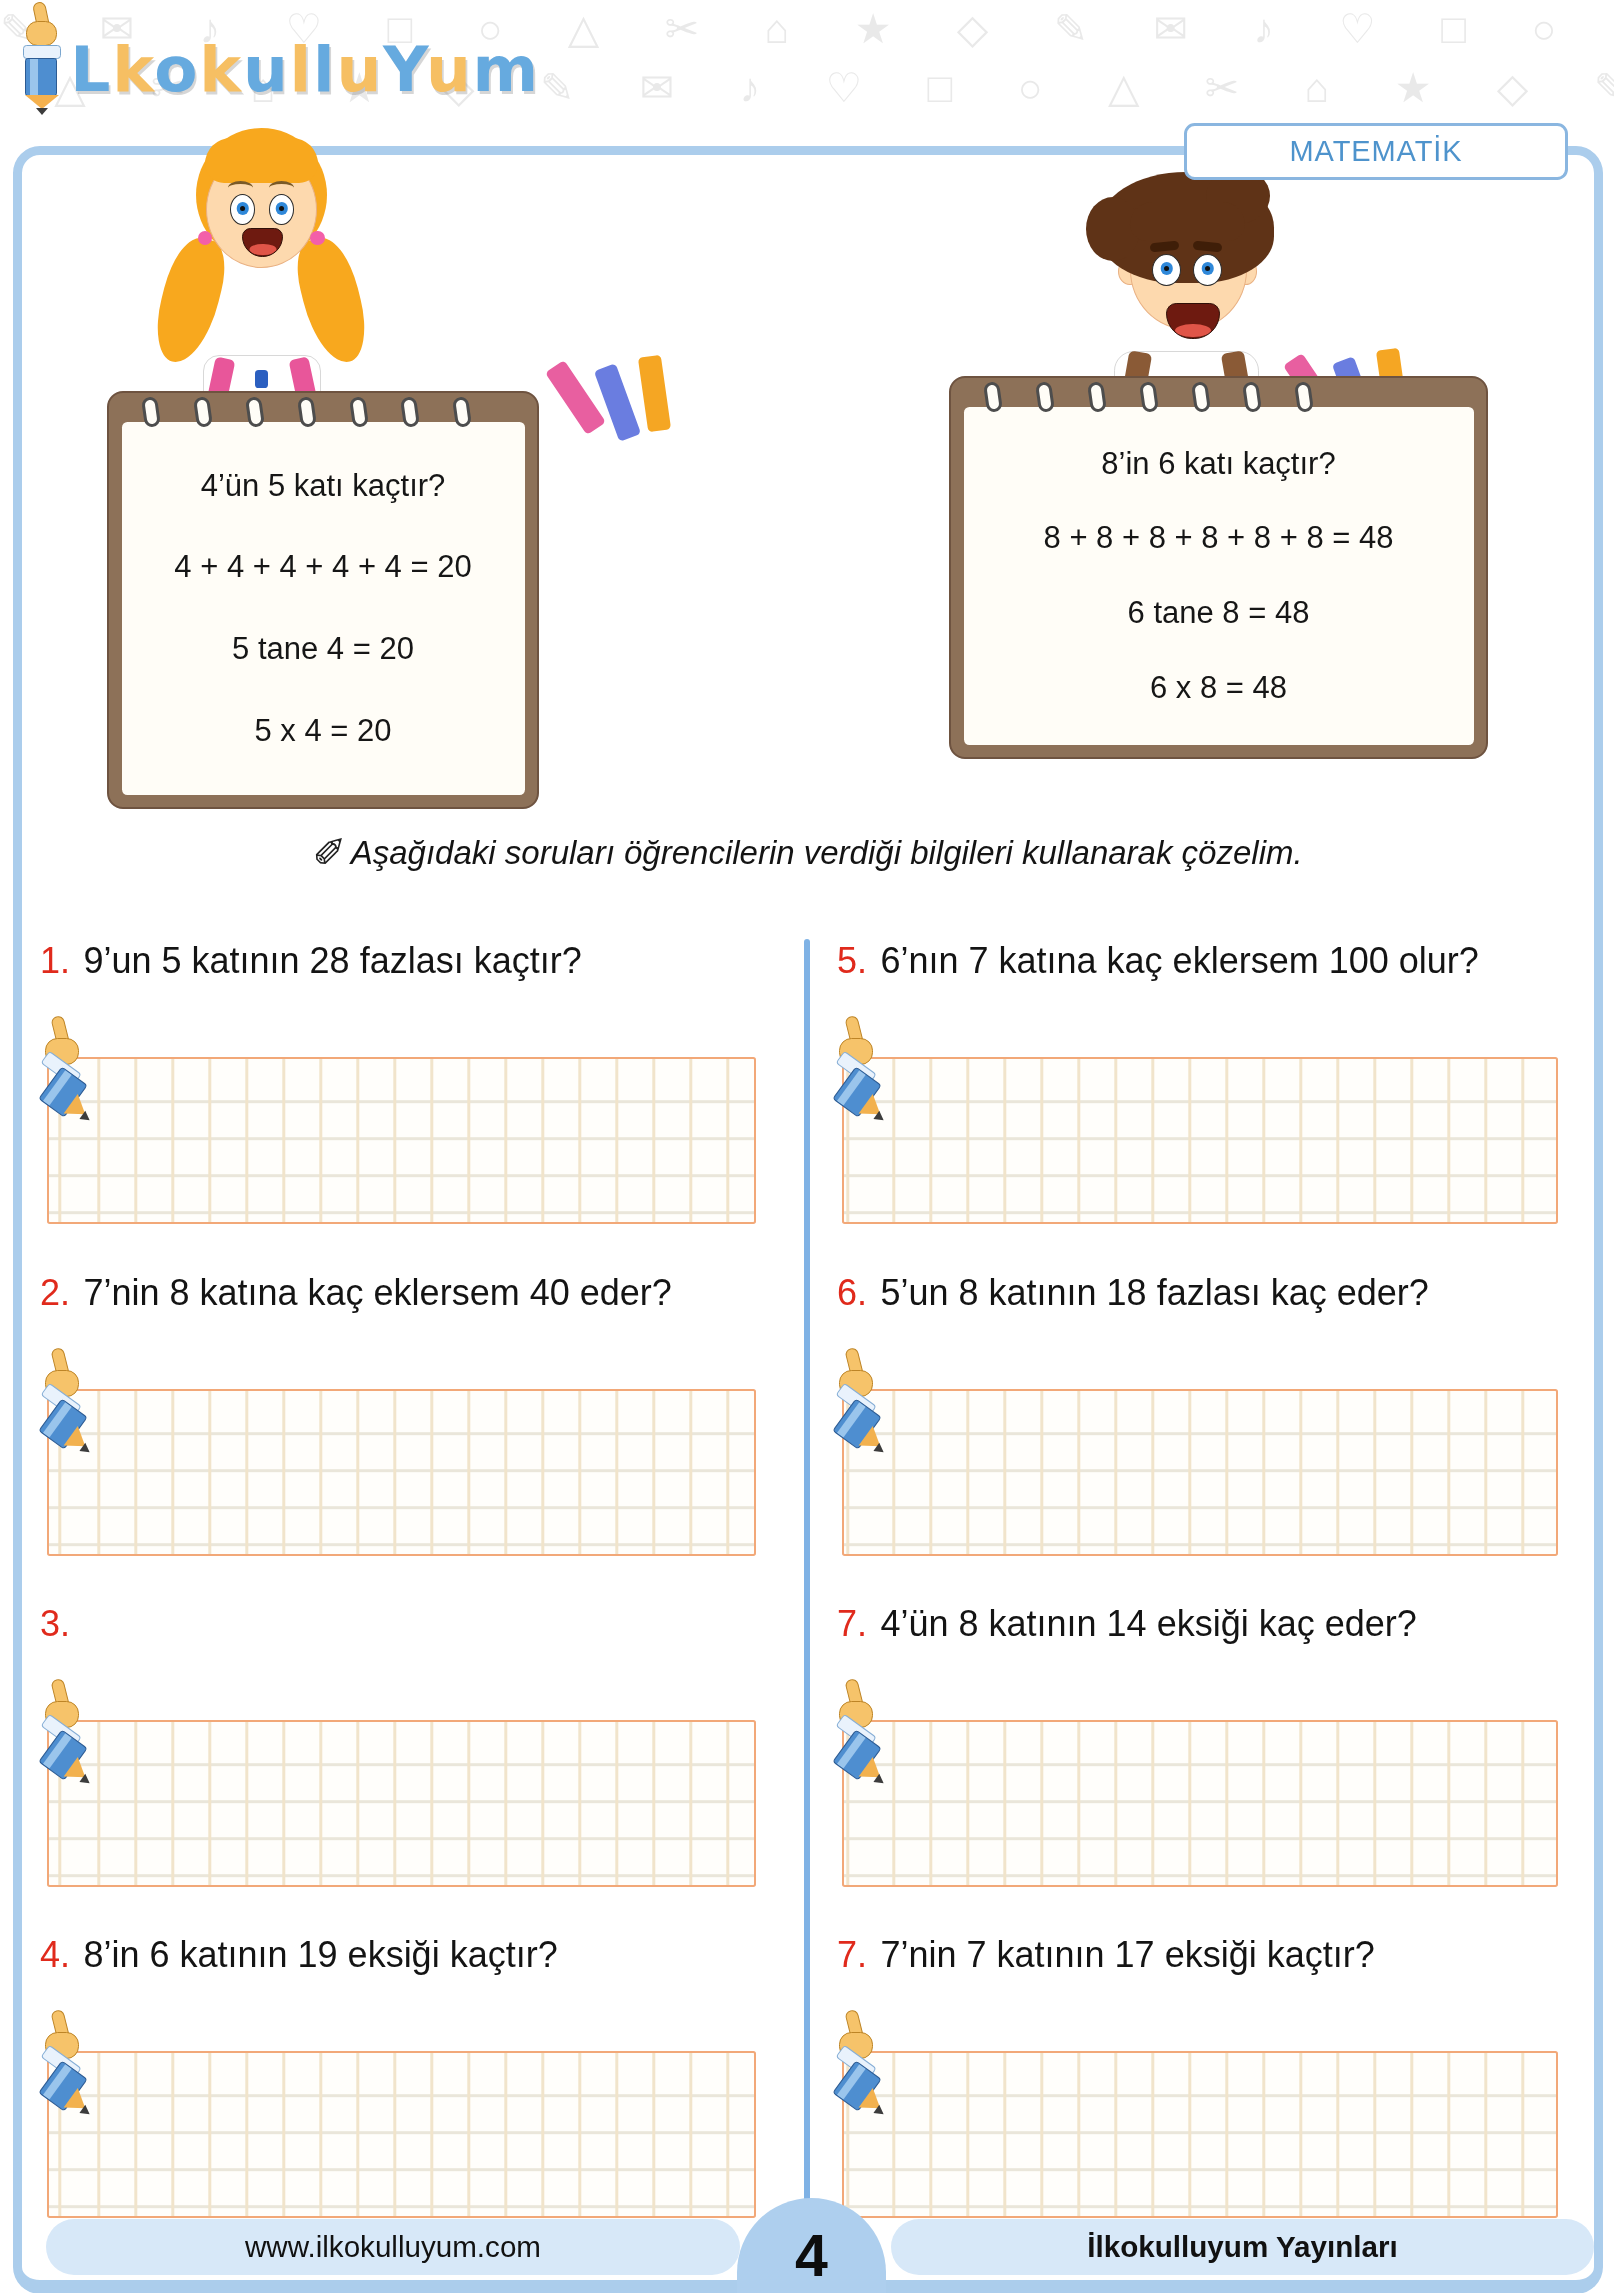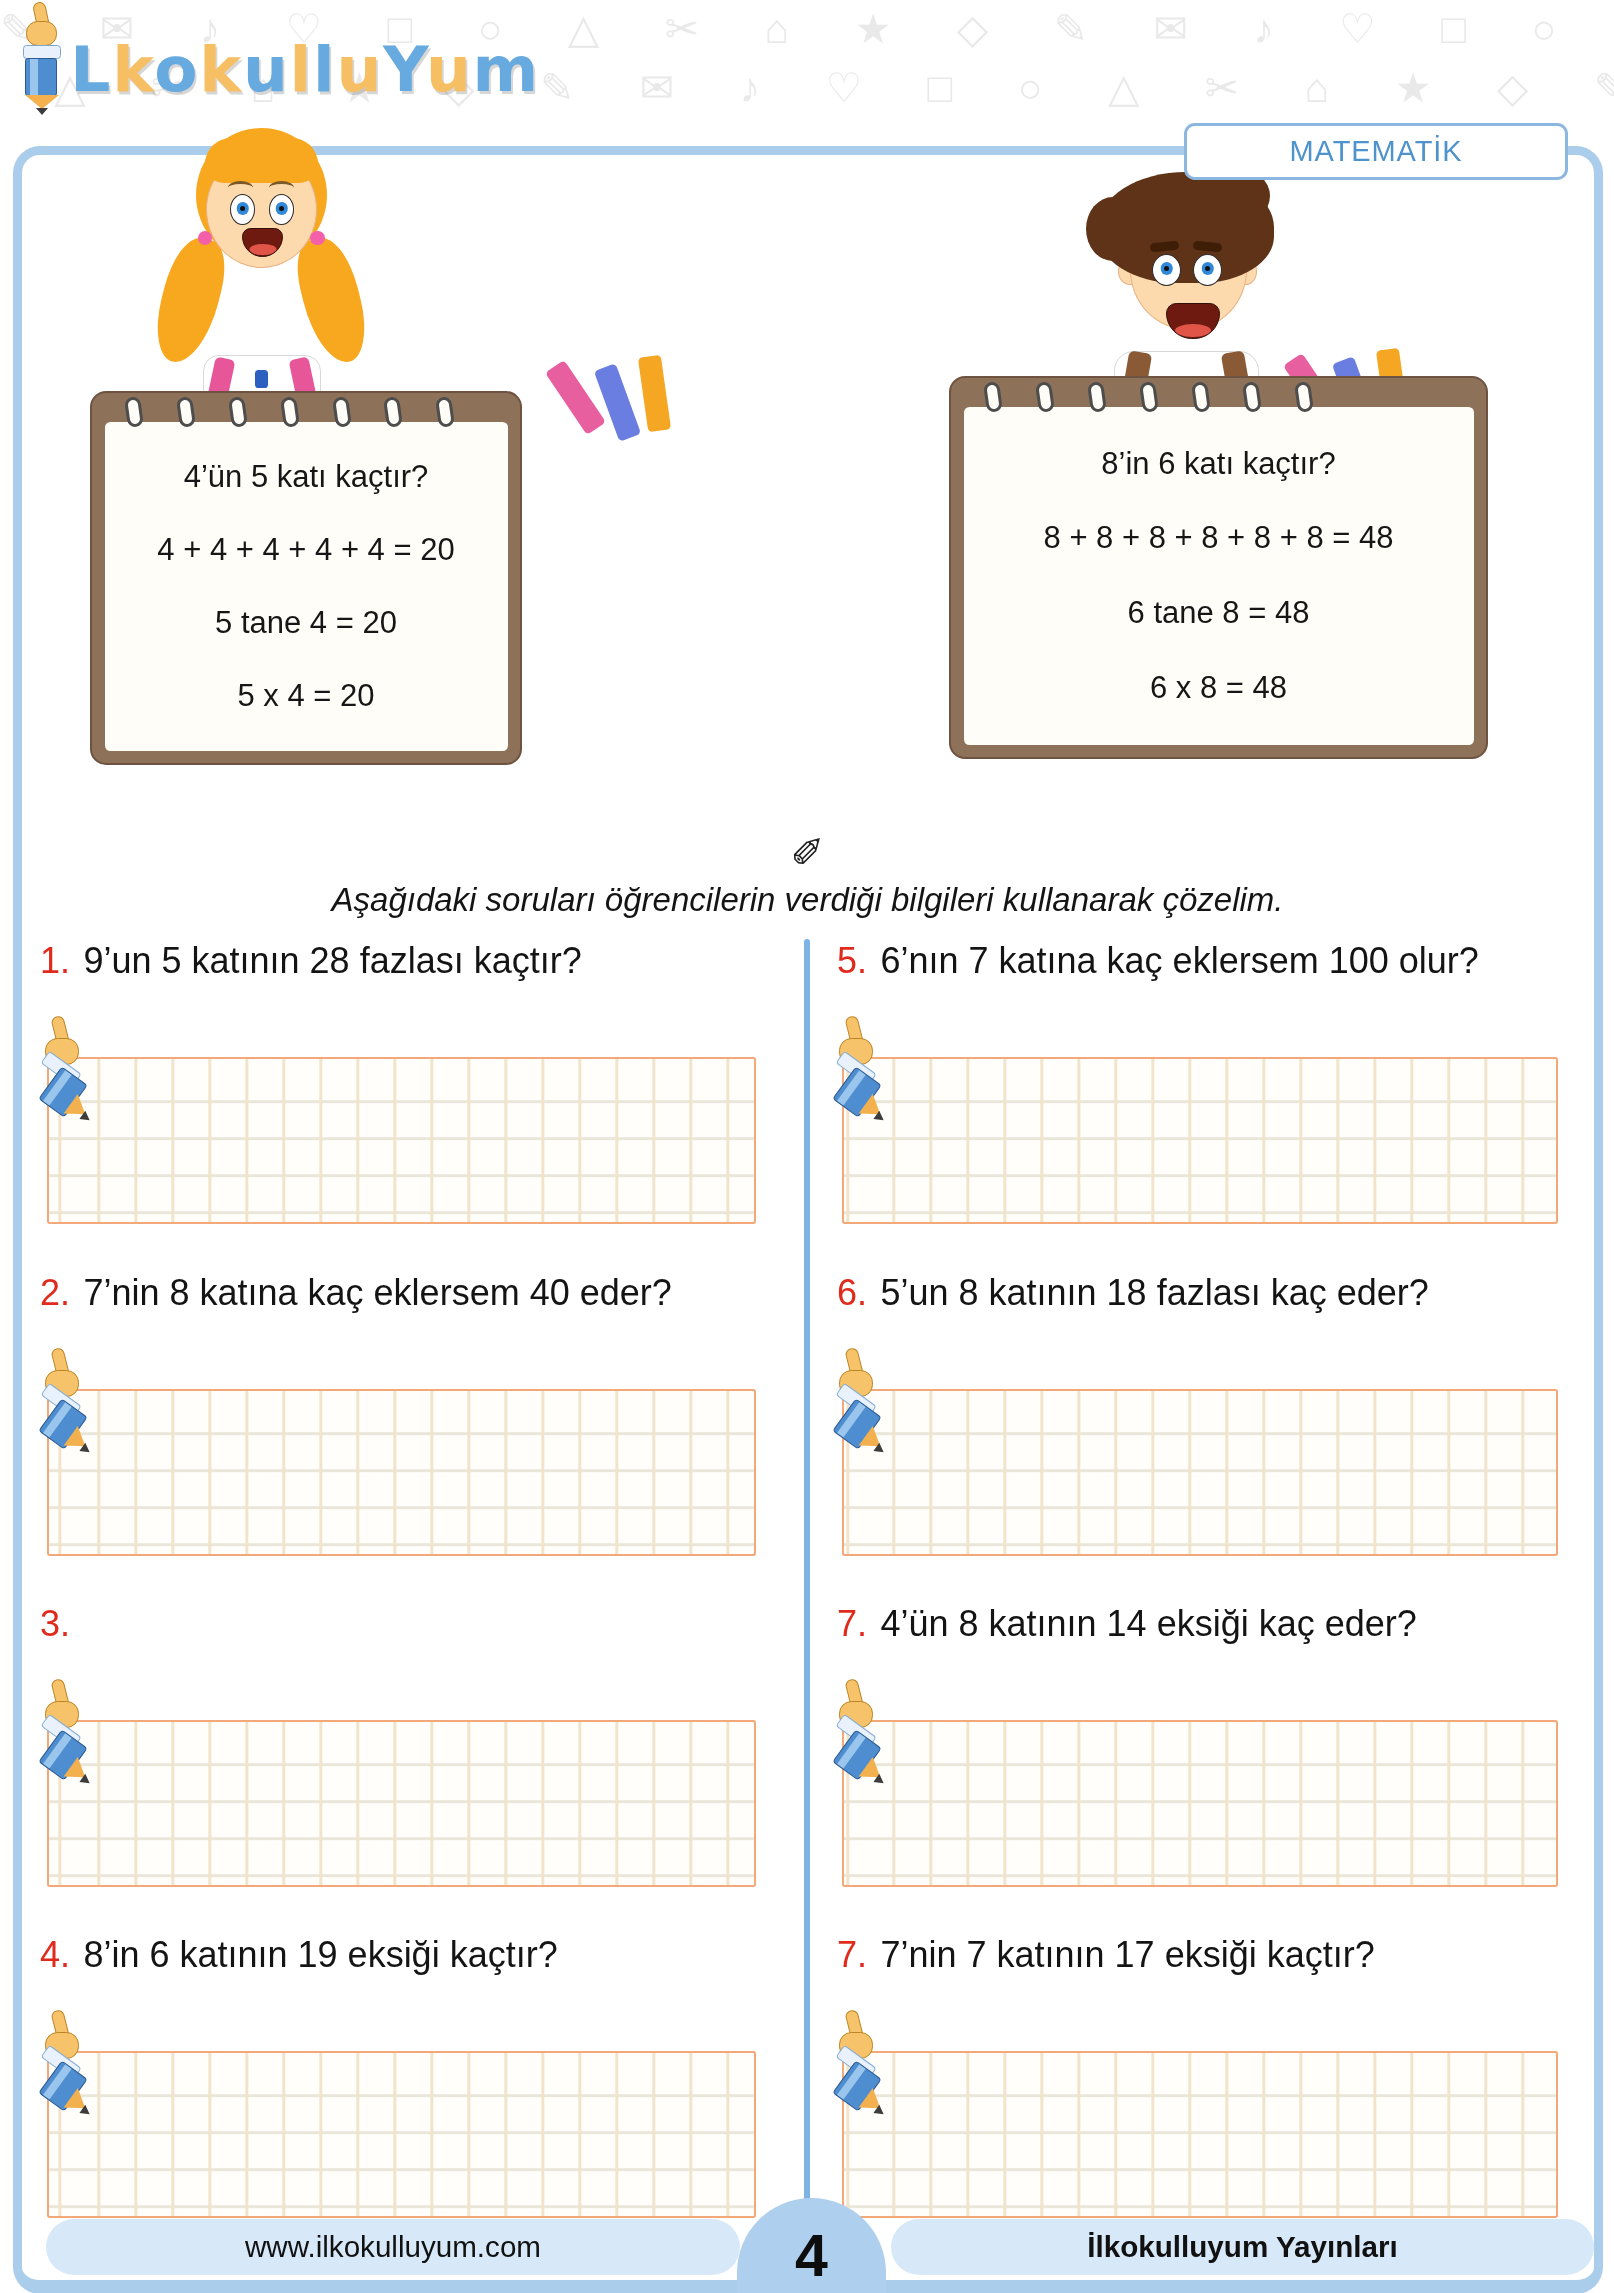--- a/index.html
+++ b/index.html
@@ -102,32 +102,32 @@
   .bookmarks { position:absolute; z-index:1; width:125px; height:81px; }
   .bookmarks-left { left:559px; top:356px; }
   .bookmarks-right { left:1297px; top:349px; }
   .bm { position:absolute; width:23px; height:75px; border-radius:4.5px; }
   .bm-pink   { left:5.4px;  top:3.6px; background:#e85fa0; transform:rotate(-34deg); }
   .bm-blue   { left:47px; top:9px; background:#6a7de0; transform:rotate(-20deg); }
   .bm-orange { left:84px; top:0;   background:#f5a623; transform:rotate(-8deg); }
 
   
   .card { position:absolute; background:#8d7158; border:2.7px solid #6e5340; border-radius:16px; padding:29px 12.5px 12.5px; box-sizing:border-box; z-index:2; }
-  .card-left  { left:90px; top:391px; width:432px; height:374px; }
+  .card-left  { left:107px; top:391px; width:432px; height:418px; }
   .card-right { left:949px; top:376px; width:539px; height:383px; }
   .card-inner {
     position:relative; background:#fffdf7; border-radius:5.4px; height:100%;
     display:flex; flex-direction:column; justify-content:space-evenly; align-items:center;
     font-size:31px; color:#161616; white-space:nowrap;
   }
   .rings { position:absolute; top:-25px; left:21.5px; display:flex; gap:36px; }
   .ring { width:9.9px; height:24px; border:3.6px solid #4d4d4d; border-radius:8px; background:#fffdf7; transform:rotate(-8deg); }
 
   
-  .instruction { position:absolute; top:829px; left:0; right:0; display:flex; justify-content:center; align-items:center; gap:4px; z-index:2;flex-direction:column; }
+  .instruction { position:absolute; top:829px; left:0; right:0; display:flex; justify-content:center; align-items:center; gap:4px; z-index:2; }
   .instruction-icon::before { content:"✐"; }
   .instruction-icon { font-size:41px; color:#222; }
   .instruction-text { font-style:italic; font-size:33px; color:#141414; }
 
   
   .divider { position:absolute; left:804px; top:939px; width:6.3px; height:1266px; background:#7fb2e5; border-radius:3.6px; z-index:1; }
   .q-block { position:absolute; width:727px; z-index:2; }
   .pos-1l { left:40px;  top:940px; } .pos-2l { left:40px;  top:1272px; }
   .pos-3l { left:40px;  top:1603px; } .pos-4l { left:40px;  top:1934px; }
   .pos-1r { left:837px; top:940px; } .pos-2r { left:837px; top:1272px; }

